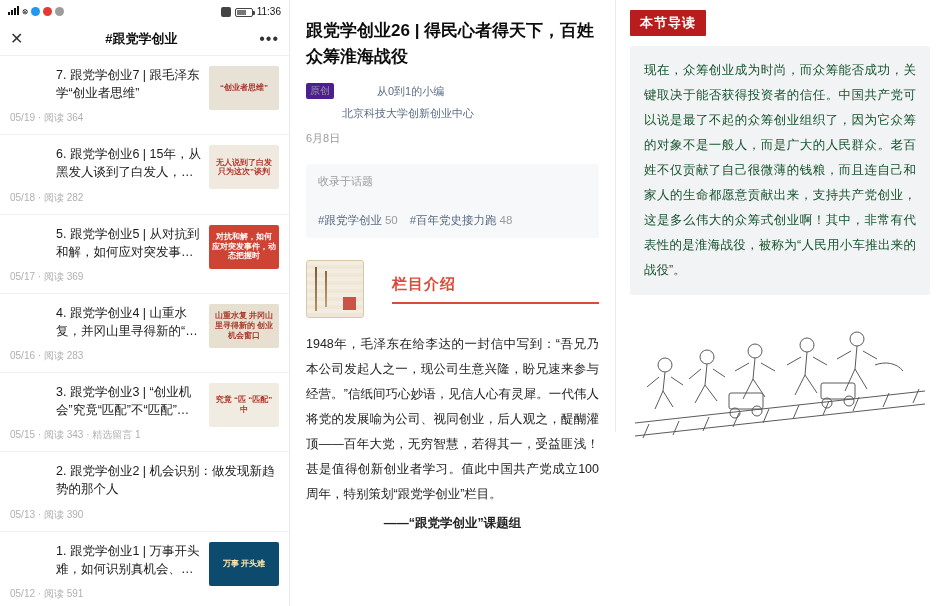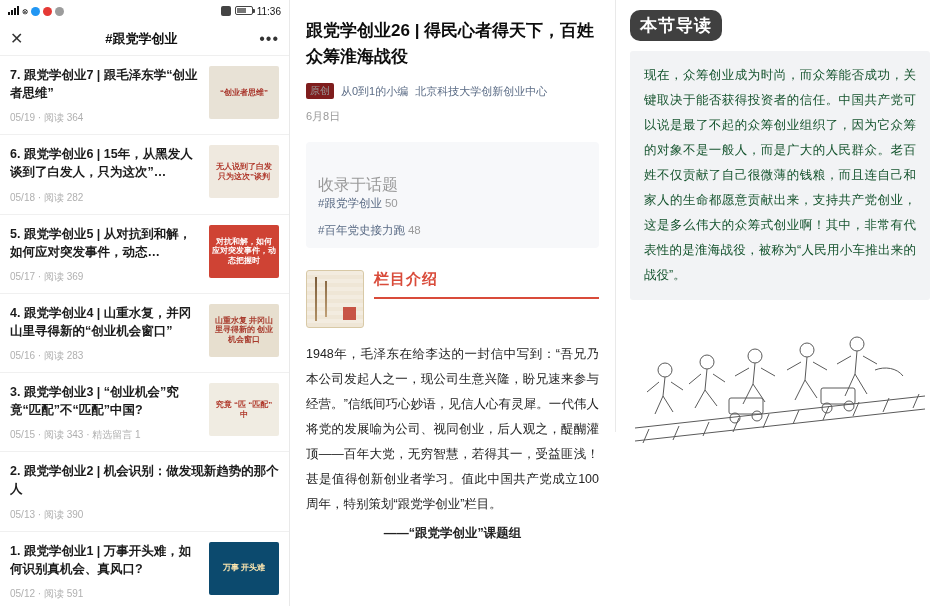--- a/index.html
+++ b/index.html
@@ -17,21 +17,21 @@
   .left-col {
     width: 290px; height: 606px; background: #fff;
     border-right: 1px solid #e9e9e9;
     position: relative; flex: 0 0 290px;
   }
   .status-bar {
     height: 22px; display: flex; align-items: center;
     padding: 0 8px; font-size: 10px; color: #111;
   }
   .status-left { display:flex; align-items:center; gap:3px; }
-  .status-right { margin-left:auto; display:flex; align-items:flex-start; gap:4px; font-size:10px; }
+  .status-right { margin-left:auto; display:flex; align-items:flex-end; gap:4px; font-size:10px; }
   .sig-bars { display:inline-flex; align-items:flex-end; gap:1px; height:8px; }
   .sig-bars i { display:block; width:2px; background:#111; }
   .sig-bars i:nth-child(1){height:3px}
   .sig-bars i:nth-child(2){height:5px}
   .sig-bars i:nth-child(3){height:7px}
   .sig-bars i:nth-child(4){height:9px}
   .batt {
     width:18px; height:9px; border:1px solid #444; border-radius:2px;
     position:relative; display:inline-block;
   }
@@ -50,53 +50,53 @@
   .nav-title { flex:1; text-align:center; font-size:13px; font-weight:bold; color:#111; }
   .nav-more { font-size:16px; color:#333; letter-spacing:1px; line-height:1; }
 
   .list { overflow:hidden; }
   .list-item {
     display:flex; padding:10px 10px 9px 10px; gap:8px;
     border-bottom:1px solid #f0f0f0; align-items:flex-start;
   }
   .li-text { flex:1; min-width:0; }
   .li-title {
-    font-size:12.5px; line-height:1.45; color:#1b1b1b; font-weight:bold;
-    display:-webkit-box; -webkit-line-clamp:2; -webkit-box-orient:vertical; overflow:hidden;
+    font-size:12.5px; line-height:1.45; color:#1b1b1b; font-weight:normal;
+    display:-webkit-box; -webkit-line-clamp:2; -webkit-box-orient:vertical; overflow:hidden;margin-left:46px;
   }
   .li-meta { margin-top:9px; font-size:10px; color:#b0b0b0; }
   .li-thumb {
-    width:70px; height:53px; flex:0 0 70px; border-radius:2px; overflow:hidden;
+    width:70px; height:44px; flex:0 0 70px; border-radius:2px; overflow:hidden;
     position:relative; display:flex; align-items:center; justify-content:center;
     font-size:8px; font-weight:bold; text-align:center; line-height:1.2; padding:2px;
   }
   .li-thumb span { position:relative; z-index:2; }
 
   
   .mid-col {
     width: 326px; flex:0 0 326px; height:432px; background:#fff;
     border-right:1px solid #e9e9e9; padding: 18px 16px 0 16px; position:relative;
   }
   .art-title { font-size:17px; font-weight:bold; line-height:1.5; color:#0d0d0d; }
   .art-byline { margin-top:14px; font-size:11px; color:#5a6b85; display:flex; align-items:center; gap:7px; flex-wrap:wrap; }
   .tag-orig {
-    background:#7f1d1d; color:#9a9a9a; font-size:10px; padding:1px 4px; border-radius:2px;
-  }
-  .byl-name { color:#5a6b85; }
+    background:#4c1d95; color:#9a9a9a; font-size:10px; padding:1px 4px; border-radius:2px;
+  }
+  .byl-name { color:#5a6b85;margin-left:36px; }
   .art-date { margin-top:10px; font-size:11px; color:#9a9a9a; }
 
   .topic-box {
     margin-top:18px; background:#f7f8fa; border-radius:4px; padding:10px 12px;
   }
-  .topic-label { font-size:16px; color:#9a9a9a;margin-top:23px; }
-  .topic-tags { margin-top:0; font-size:11.5px; color:#5a6b85; display:flex; gap:12px;flex-direction:column; }
+  .topic-label { font-size:11px; color:#9a9a9a; }
+  .topic-tags { margin-top:24px; font-size:11.5px; color:#5a6b85; display:flex; gap:12px; }
   .topic-tags .cnt { color:#9a9a9a; margin-left:3px; }
 
   .column-intro { margin-top:22px; position:relative; }
-  .ci-head { display:flex; gap:10px; }
+  .ci-head { display:flex; align-items:center; gap:28px; }
   .ci-stamp {
     width:58px; height:58px; flex:0 0 58px; border:1px solid #d8c9a6; border-radius:3px;
     background: repeating-linear-gradient(180deg,#f3ece0 0 4px,#efe6d6 4px 8px);
     position:relative; overflow:hidden;
   }
   .ci-stamp:before {
     content:""; position:absolute; left:8px; top:6px; width:2px; height:44px;
     background:linear-gradient(#7a5c3a,#b08f63);
   }
   .ci-stamp:after {
@@ -111,22 +111,22 @@
   .ci-title { font-size:15px; font-weight:bold; color:#d94b3a; letter-spacing:1px; }
   .ci-rule { height:2px; background:#d94b3a; margin-top:8px; }
   .ci-body {
     margin-top:14px; font-size:12.5px; line-height:2.0; color:#222; text-align:justify;
   }
   .ci-sign { margin-top:8px; text-align:center; font-size:12.5px; font-weight:bold; color:#222; }
 
   
   .right-col { flex:1; height:606px; background:#fff; padding: 10px 14px 0 14px; position:relative; }
   .guide-badge {
-    display:inline-block; background:#404040; color:#fff; font-size:17px; font-weight:bold;
-    padding:4px 10px; border-radius:10px; letter-spacing:1px;
+    display:inline-block; background:#b91c1c; color:#fff; font-size:13px; font-weight:bold;
+    padding:4px 10px; border-radius:1px; letter-spacing:1px;
   }
   .guide-box {
     margin-top:10px; background:#f2f3f5; border-radius:3px; padding:12px 14px;
     font-size:12.5px; line-height:2.0; color:#14532d; text-align:justify;
   }
   .right-body {
     margin-top:16px; font-size:12.5px; line-height:2.0; color:#1d1d1d; text-align:justify;
   }
   .sketch { margin-top:10px; width:100%; height:150px; }
 </style>

